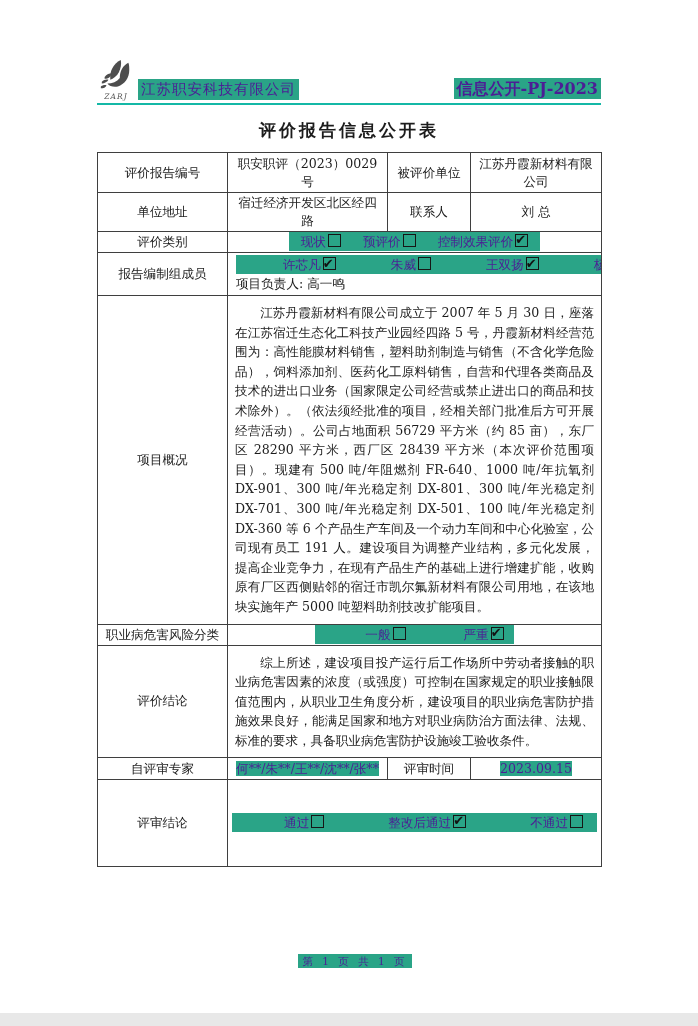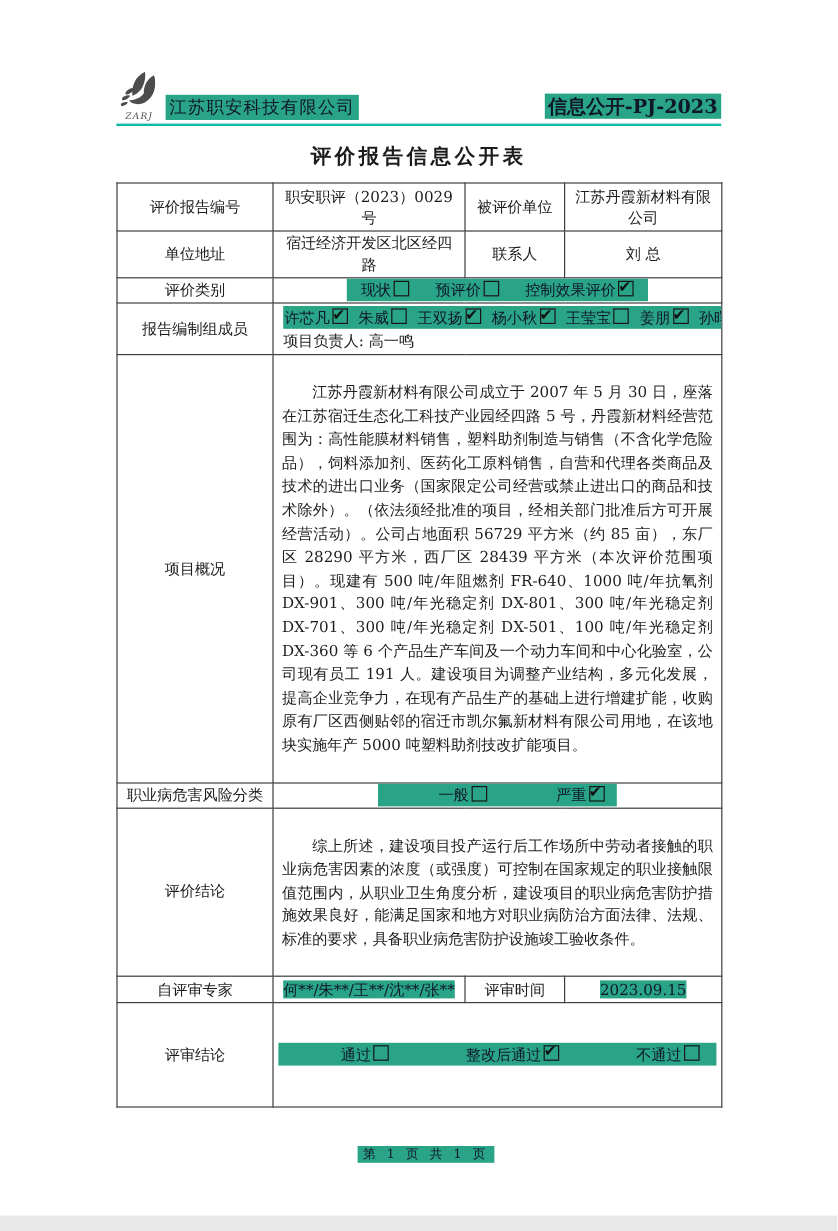--- a/index.html
+++ b/index.html
@@ -9,44 +9,44 @@
 
   
   .hdr{display:flex;justify-content:space-between;align-items:flex-end;
        margin-top:58px;padding-bottom:3px;border-bottom:2px solid #14b8a6;}
   .hdr-left{display:flex;align-items:flex-end;}
   .logo{display:inline-flex;flex-direction:column;align-items:center;margin-right:3px;}
   .logo-text{font-style:italic;font-size:7.5px;color:#555;letter-spacing:1px;line-height:6px;}
   .company{font-size:14.5px;letter-spacing:1px;padding:1px 3px;}
   .code{font-size:16px;font-weight:bold;padding:1px 3px;}
 
-  .hl{background:var(--hl,#2aa487);color:#0f172a;}
+  .hl{background:var(--hl,#2aa487);color:#4c1d95;}
 
   
   .title{margin:14px 0 10px 0;text-align:center;font-size:17px;font-weight:bold;
          letter-spacing:3px;}
 
   
   table{width:504px;border-collapse:collapse;table-layout:fixed;}
   td{border:1px solid var(--border,#3f3f3f);text-align:center;vertical-align:middle;
      font-size:12.6px;padding:1px 4px;line-height:18px;overflow:hidden;}
   .tr-r1{height:40px}.tr-r2{height:19px}.tr-r3{height:21px}.tr-r4{height:20px}
   .tr-r5{height:40px}.tr-r6{height:293px}.tr-r7{height:21px}.tr-r8{height:98px}
   .tr-r9{height:22px}.tr-r10{height:87px}
-  td.para{text-align:justify;padding:21px 7px;line-height:19.6px;margin-top:48px;}
+  td.para{text-align:justify;padding:7px 7px;line-height:19.6px;margin-top:48px;}
   td.para .indent{text-indent:2em;}
   td.members-cell{text-align:left;padding:2px 8px;line-height:19px;vertical-align:middle;}
 
   
   .grp{display:inline;white-space:nowrap;padding:2px 1px;}
   .cbopt{display:inline;}
   .gap-w .cbopt{padding:0 11px;}
   .gap-x .cbopt{padding:0 13px;margin-left:38px;}
   .gap-m .cbopt{padding:0 9px;margin-left:40px;}
-  .gap-s .cbopt{padding-right:9px;}
+  .gap-s .cbopt{padding-right:9px;margin-left:46px;}
   .cb{display:inline-block;width:11px;height:11px;border:1.3px solid #161616;
       position:relative;vertical-align:-1px;margin-left:2px;background:transparent;}
   .cb.c::before{content:"\2714";position:absolute;left:-1px;top:-4px;font-size:13px;
       font-weight:bold;color:#111;font-family:"DejaVu Sans","Liberation Sans",sans-serif;}
 
   
   .footer{position:absolute;left:12px;right:0;top:950px;text-align:center;}
   .footer-text{font-size:10.5px;letter-spacing:3px;padding:1px 4px;}
   .bottom-band{position:absolute;left:0;bottom:0;width:100%;height:13px;
       background:var(--band,#e8e8e8);}

